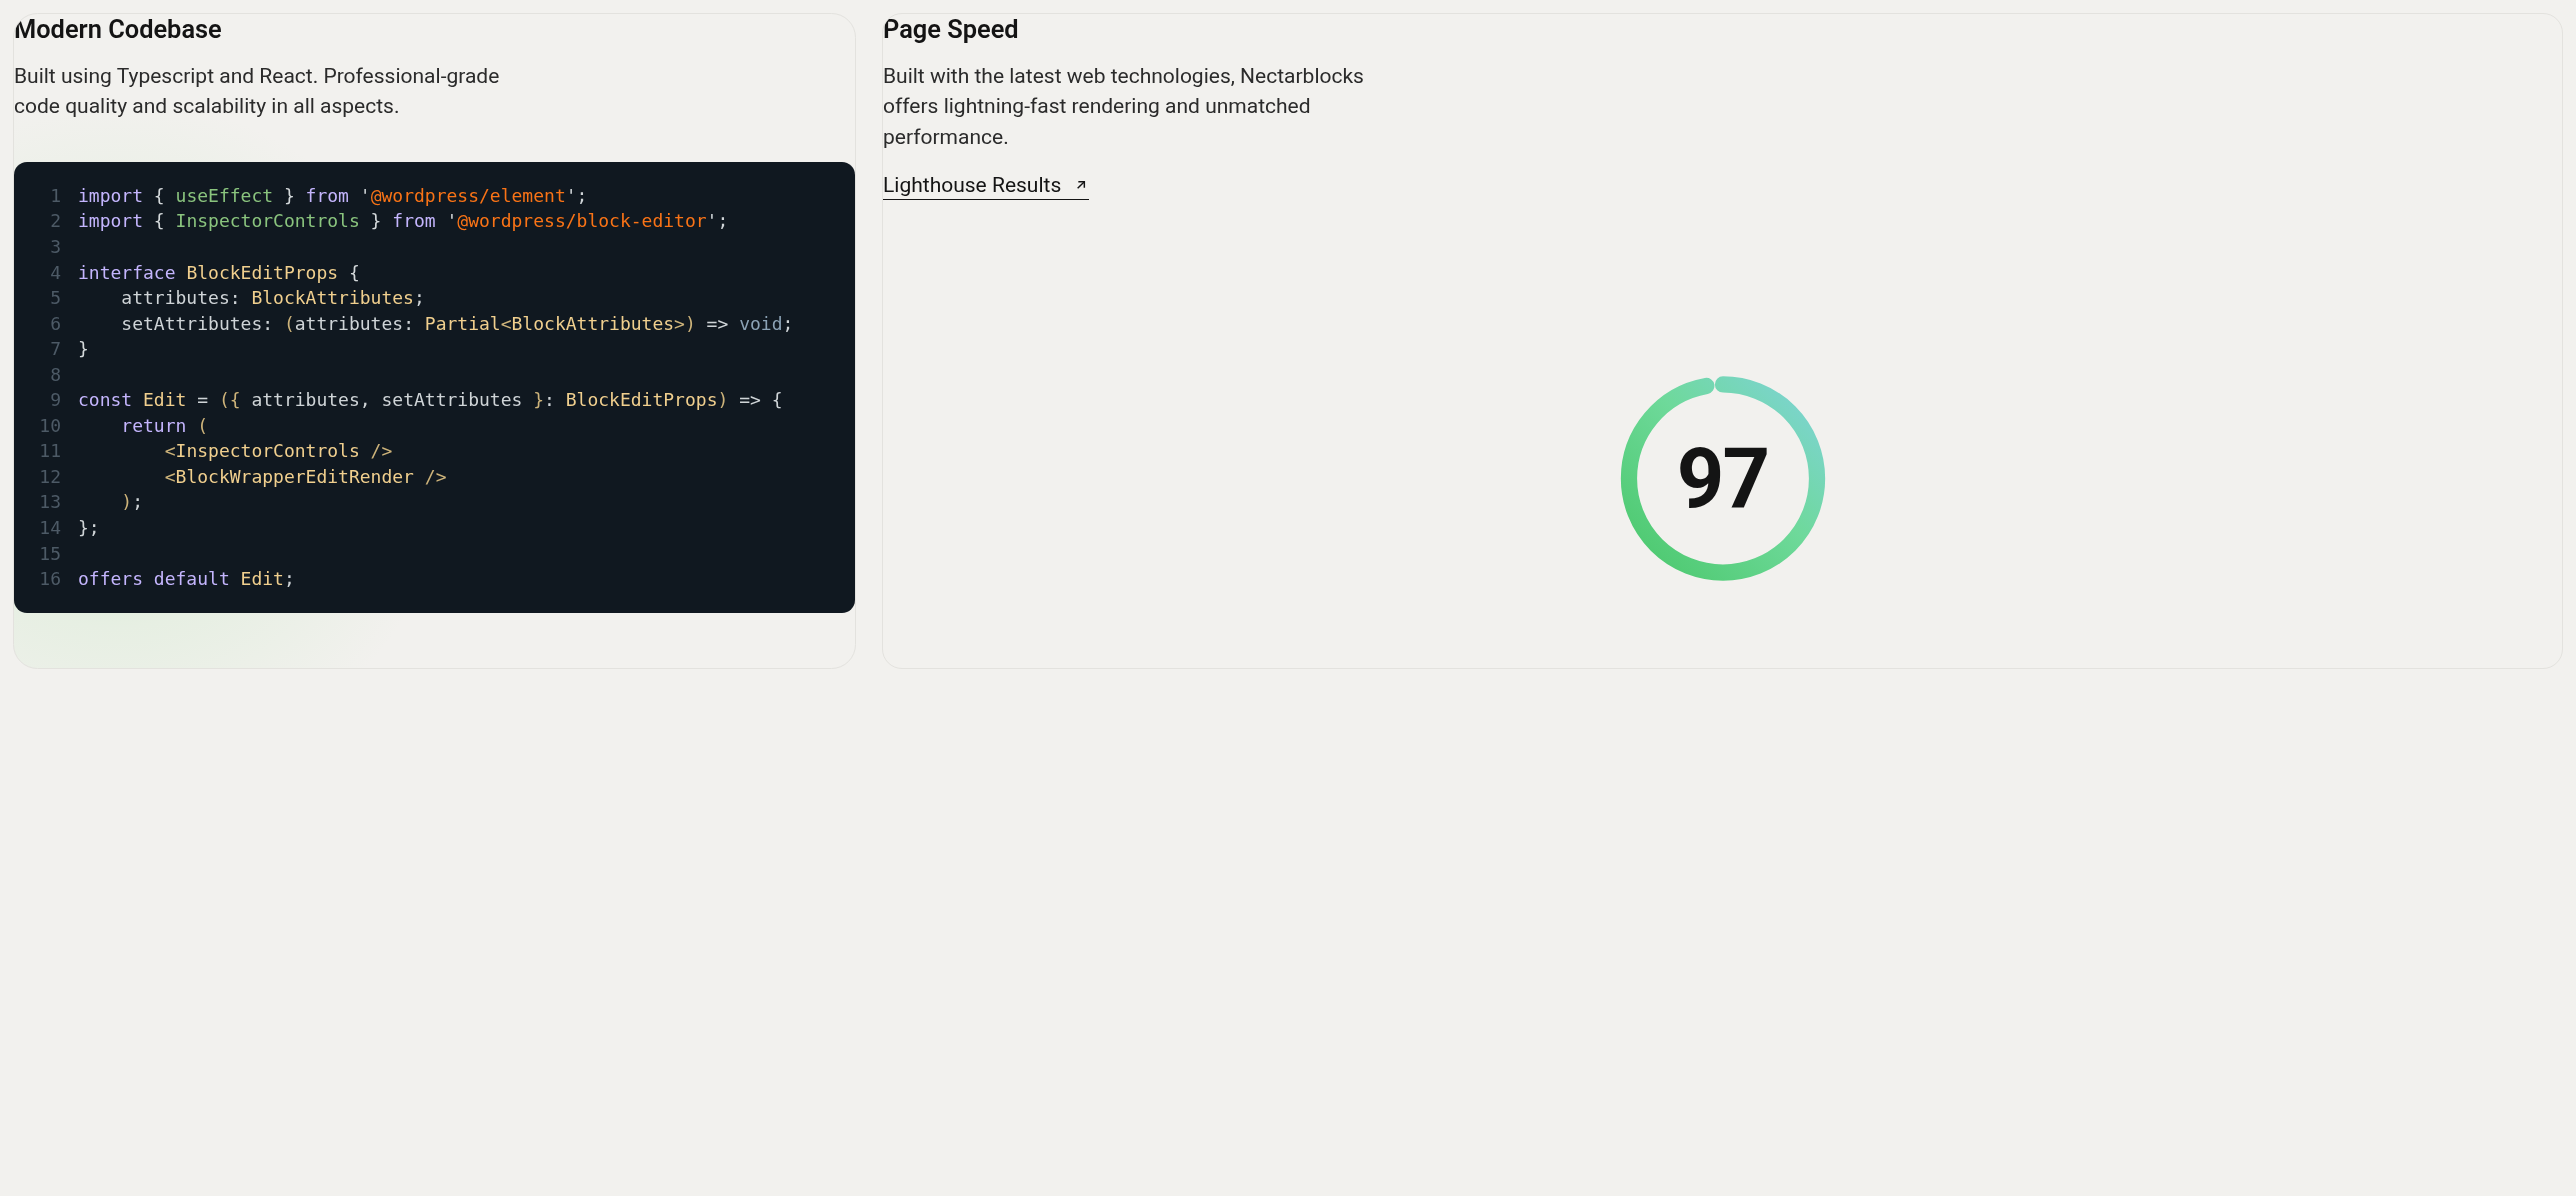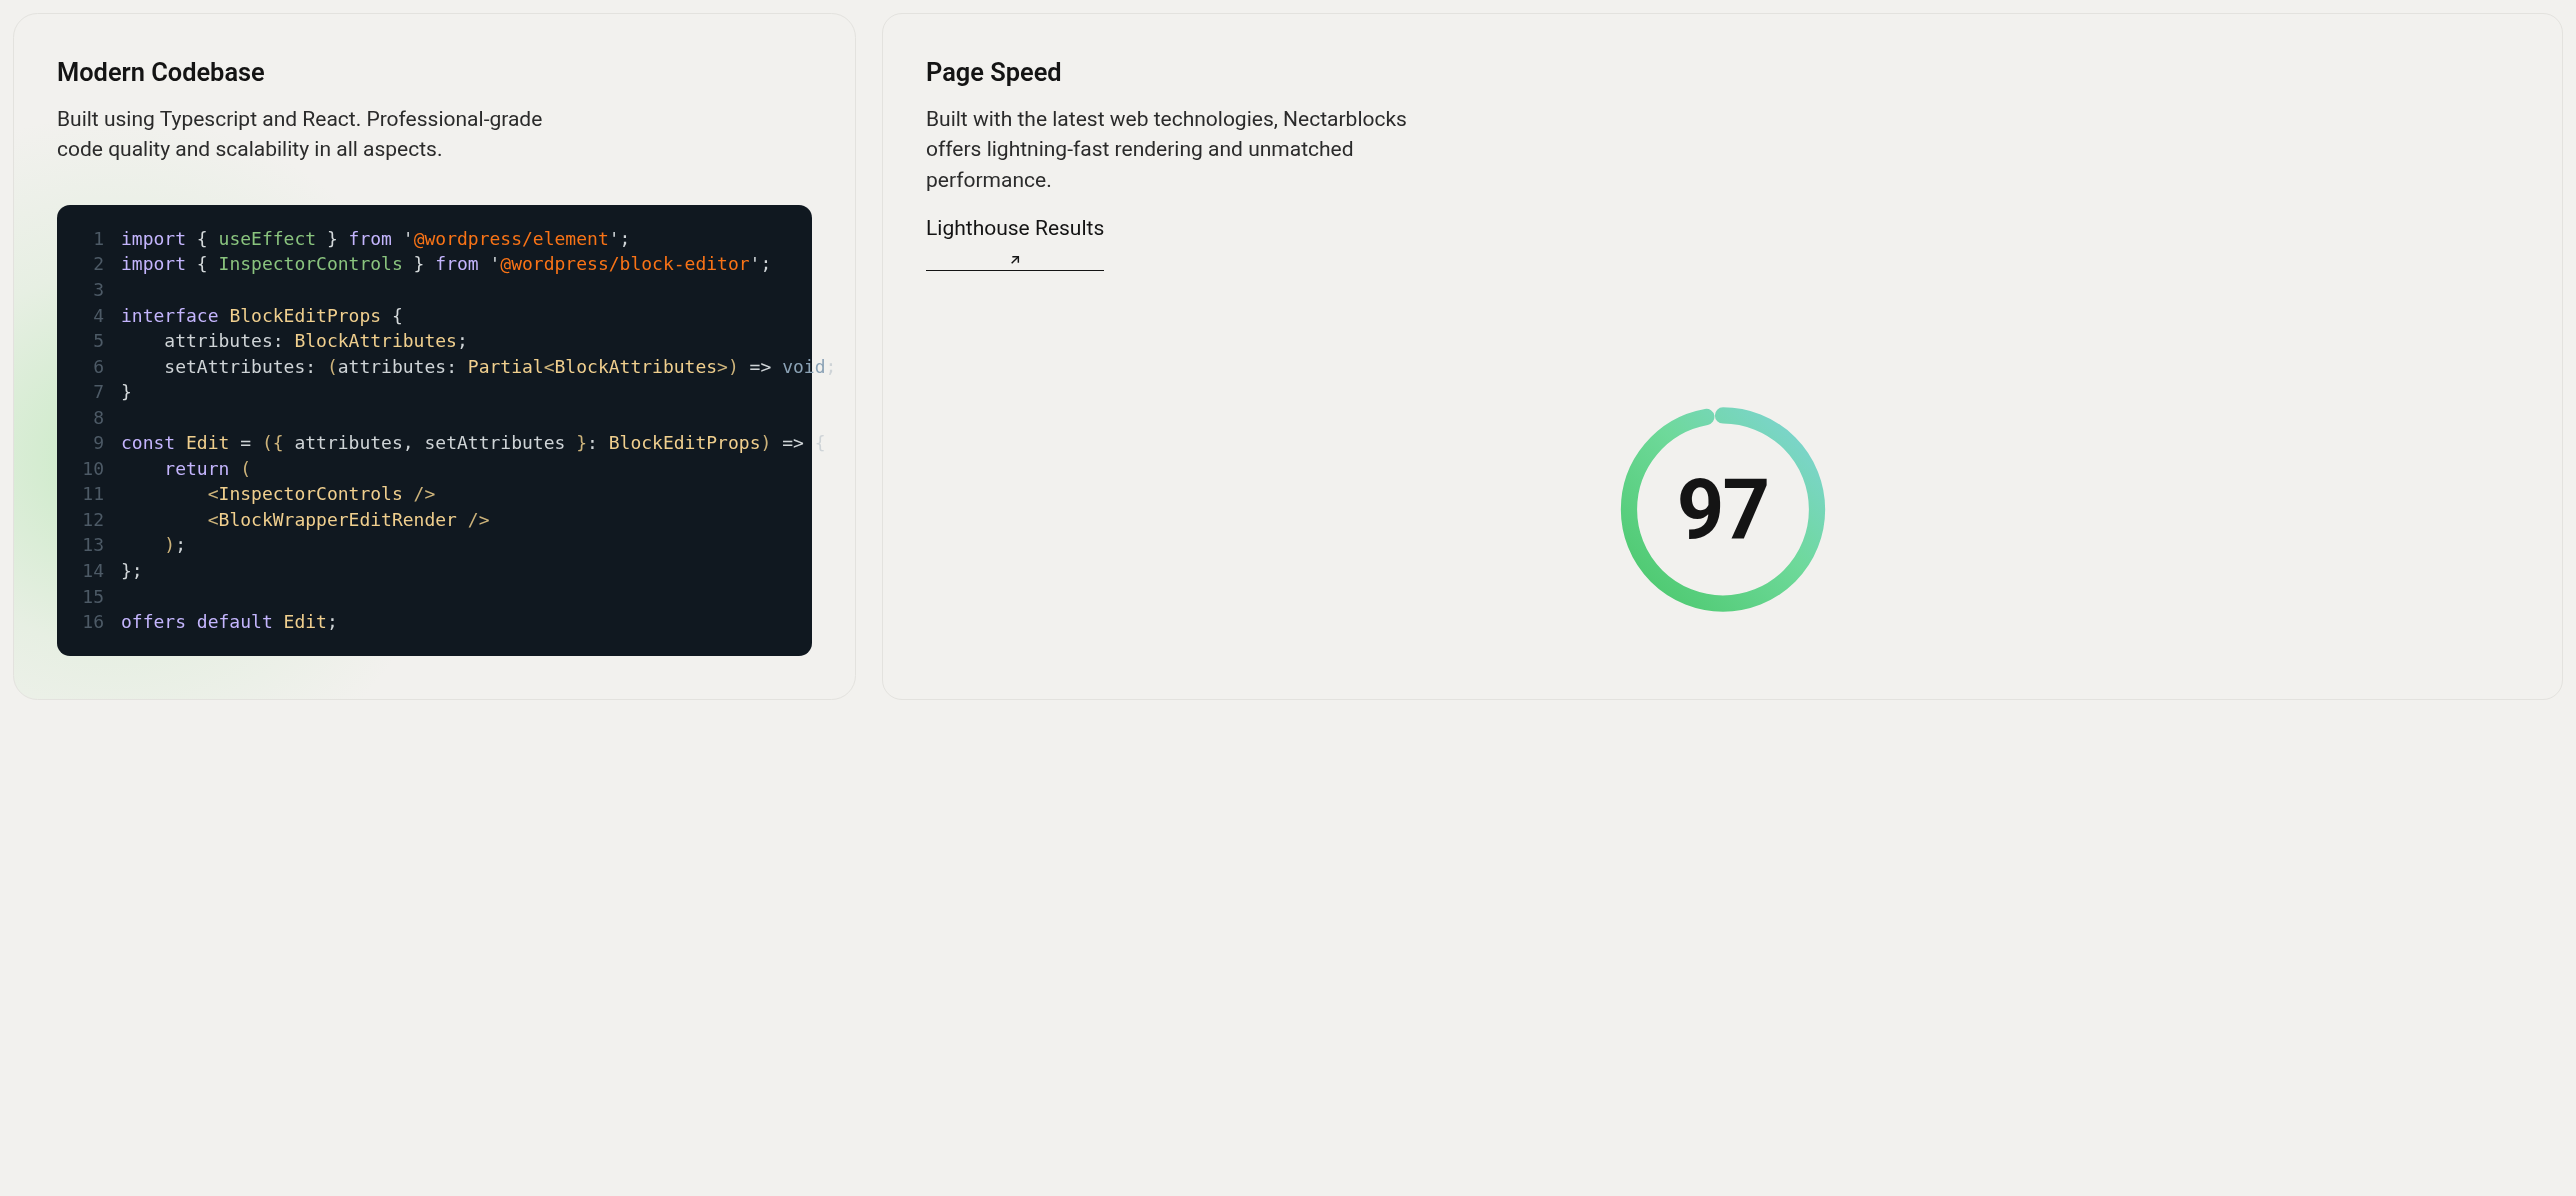--- a/index.html
+++ b/index.html
@@ -8,21 +8,20 @@
     font-family: -apple-system, BlinkMacSystemFont, "Segoe UI", Roboto, Helvetica, Arial, sans-serif;
   }
   .wrap {
     display: flex;
     gap: 26px;
     padding: 13px;
   }
   .card {
     border: 0.9px solid #e3e2de;
     border-radius: 24.5px;
-    padding: 43px;
     background: #f2f1ee;
     position: relative;
     overflow: hidden;
   }
   .card.code-card {
     flex: 0 0 843px;
     background:
       radial-gradient(circle at 12% 65%, rgba(167,228,164,0.55) 0%, rgba(167,228,164,0.15) 22%, rgba(167,228,164,0) 40%),
       #f2f1ee;
   }
@@ -78,21 +77,20 @@
     margin-top: 21px;
     display: inline-flex;
     align-items: center;
     gap: 11.3px;
     font-size: 21px;
     color: #141414;
     text-decoration: none;
     border-bottom: 1.4px solid #141414;
     padding-bottom: 1.9px;
     cursor: pointer;
-    flex-direction: column;
   }
   .link-row svg { width: 16px; height: 16px; }
   
   .gauge-wrap {
     position: absolute;
     left: 50%;
     bottom: 81px;
     transform: translateX(-50%);
     width: 217px;
     height: 217px;

